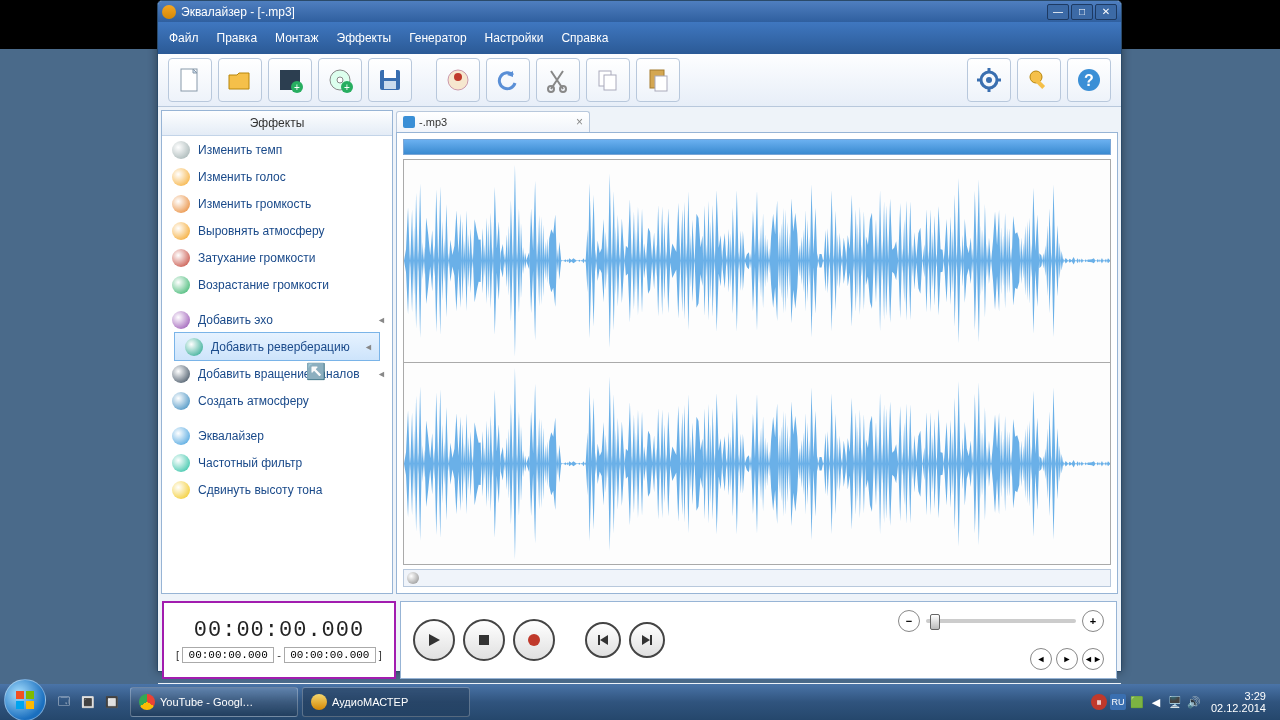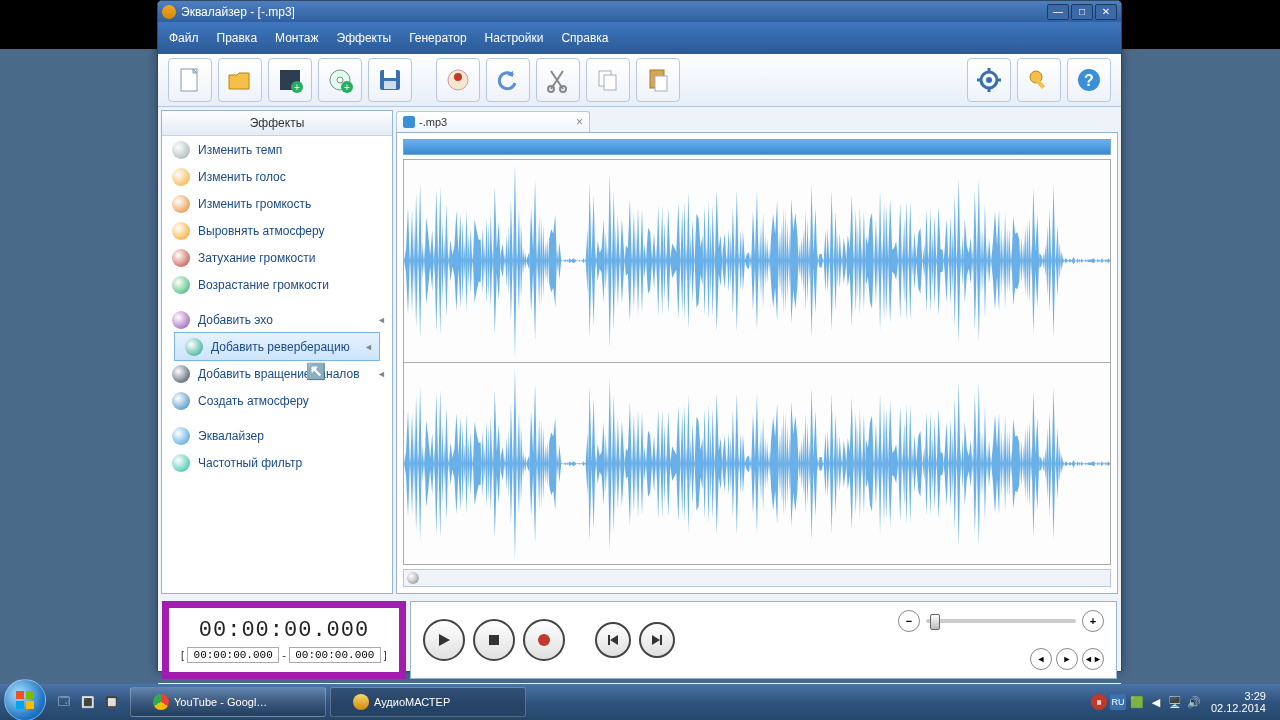--- a/index.html
+++ b/index.html
@@ -32,39 +32,39 @@
   .overview{height:14px;border:1px solid #7aa6d6;background:linear-gradient(#6ab0f0,#3a8ad0);}
   .wavebox{flex:1;border:1px solid #aaa;background:#fdfdfd;position:relative;overflow:hidden;}
   .waveinner{position:absolute;inset:0;display:flex;flex-direction:column;}
   .channel{flex:1;position:relative;border-bottom:1px solid #aaa;}
   .channel:last-child{border-bottom:none;}
   .wavesvg{width:100%;height:100%;display:block;}
   .scroller{height:16px;border:1px solid #b8c8dc;background:#f0f4fa;display:flex;align-items:center;padding:0 3px;}
   .scrollthumb{width:12px;height:12px;border-radius:50%;background:radial-gradient(circle at 35% 35%,#fff,#888);}
   
   .bottom{height:78px;display:flex;padding:4px;gap:4px;}
-  .timepanel{width:230px;border:7px solid #a21caf;background:#fff;display:flex;flex-direction:column;align-items:center;justify-content:center;gap:4px;}
+  .timepanel{width:230px;border:2px solid #a21caf;background:#fff;display:flex;flex-direction:column;align-items:center;justify-content:center;gap:4px;}
   .timemain{font-size:22px;color:#222;font-family:"Courier New",monospace;letter-spacing:1px;}
   .timesel{font-size:11px;color:#333;display:flex;align-items:center;gap:3px;}
   .timesel input{width:86px;font-size:11px;border:1px solid #aaa;padding:1px 2px;text-align:center;font-family:"Courier New",monospace;}
   .playpanel{flex:1;border:1px solid #97b4d5;background:#fff;display:flex;align-items:center;padding:0 12px;gap:8px;position:relative;}
   .pbtn{width:38px;height:38px;border:2px solid #444;border-radius:50%;background:linear-gradient(#fff,#e0e0e0);display:flex;align-items:center;justify-content:center;cursor:pointer;}
   .pbtn.sm{width:32px;height:32px;}
   .zoomrow{position:absolute;right:12px;top:8px;display:flex;align-items:center;gap:6px;}
   .zoombtn{width:20px;height:20px;border:1px solid #888;border-radius:50%;background:#fff;display:flex;align-items:center;justify-content:center;cursor:pointer;font-weight:bold;}
   .zoomslider{width:150px;height:4px;background:#ccc;position:relative;border-radius:2px;}
   .zoomslider::after{content:"";position:absolute;left:4px;top:-5px;width:8px;height:14px;background:linear-gradient(#fff,#bbb);border:1px solid #666;border-radius:2px;}
   .extrarow{position:absolute;right:12px;bottom:8px;display:flex;gap:4px;}
   .xbtn{width:20px;height:20px;border:1px solid #888;border-radius:50%;background:#fff;display:flex;align-items:center;justify-content:center;font-size:9px;cursor:pointer;}
   .status{height:18px;color:#3a5a7a;font-size:10px;padding:0 8px;display:flex;align-items:center;background:#eef3f9;}
   
   .taskbar{position:absolute;left:0;right:0;bottom:0;height:36px;background:linear-gradient(#4a74a8 0%,#30547e 50%,#25476c 100%);display:flex;align-items:center;padding:0 4px;color:#fff;font-size:11px;}
   .start{width:40px;height:40px;border-radius:50%;background:radial-gradient(circle at 35% 35%,#a8e0ff,#1a6fbf 70%);border:1px solid rgba(255,255,255,.4);display:flex;align-items:center;justify-content:center;margin-right:6px;margin-top:-4px;font-size:18px;cursor:pointer;}
   .ql{width:20px;height:20px;margin:0 2px;border-radius:2px;display:flex;align-items:center;justify-content:center;cursor:pointer;}
-  .taskbtn{height:28px;min-width:150px;background:linear-gradient(rgba(255,255,255,.15),rgba(0,0,0,.15));border:1px solid rgba(255,255,255,.25);border-radius:3px;display:flex;align-items:center;padding:0 22px;margin:0 2px;cursor:pointer;gap:5px;}
+  .taskbtn{height:28px;min-width:150px;background:linear-gradient(rgba(255,255,255,.15),rgba(0,0,0,.15));border:1px solid rgba(255,255,255,.25);border-radius:3px;display:flex;align-items:center;padding:0 8px;margin:0 2px;cursor:pointer;gap:5px;}
   .taskbtn.active{background:linear-gradient(rgba(0,0,0,.25),rgba(0,0,0,.1));}
   .taskbtn .tico2{width:16px;height:16px;border-radius:50%;background:linear-gradient(#f5d76e,#d48806);}
   .tray{margin-left:auto;display:flex;align-items:center;gap:3px;padding-right:4px;}
   .tray .ti{width:16px;height:16px;display:flex;align-items:center;justify-content:center;font-size:11px;}
   .clock{text-align:right;line-height:12px;font-size:11px;padding:0 6px;}
   .cursor{position:absolute;left:306px;top:362px;font-size:16px;color:#000;pointer-events:none;z-index:50;}
   .letterbox{position:absolute;left:0;height:49px;width:1280px;background:#000;}
 </style>
 </head>
 <body>
@@ -236,20 +236,24 @@
               <span>Создать атмосферу</span>
             </div>
             <div class="effsep"></div>
             <div class="effitem">
               <div class="ico" style="background: radial-gradient(circle at 35% 35%, rgb(255, 255, 255), rgb(52, 152, 219));"></div>
               <span>Эквалайзер</span>
             </div>
             <div class="effitem">
               <div class="ico" style="background: radial-gradient(circle at 35% 35%, rgb(255, 255, 255), rgb(26, 188, 156));"></div>
               <span>Частотный фильтр</span>
+            </div>
+            <div class="effitem">
+              <div class="ico" style="background: radial-gradient(circle at 35% 35%, rgb(255, 255, 255), rgb(241, 196, 15));"></div>
+              <span>Сдвинуть высоту тона</span>
             </div>
           </div>
       </div>
       <div class="rightpanel">
         <div class="tabrow">
           <div class="tab">
             <div class="tico2" style="width:12px;height:12px;background:#3a8fd6;border-radius:2px"></div>
             <span style="margin-left:4px">-.mp3</span>
             <span class="tclose">×</span>
           </div>

